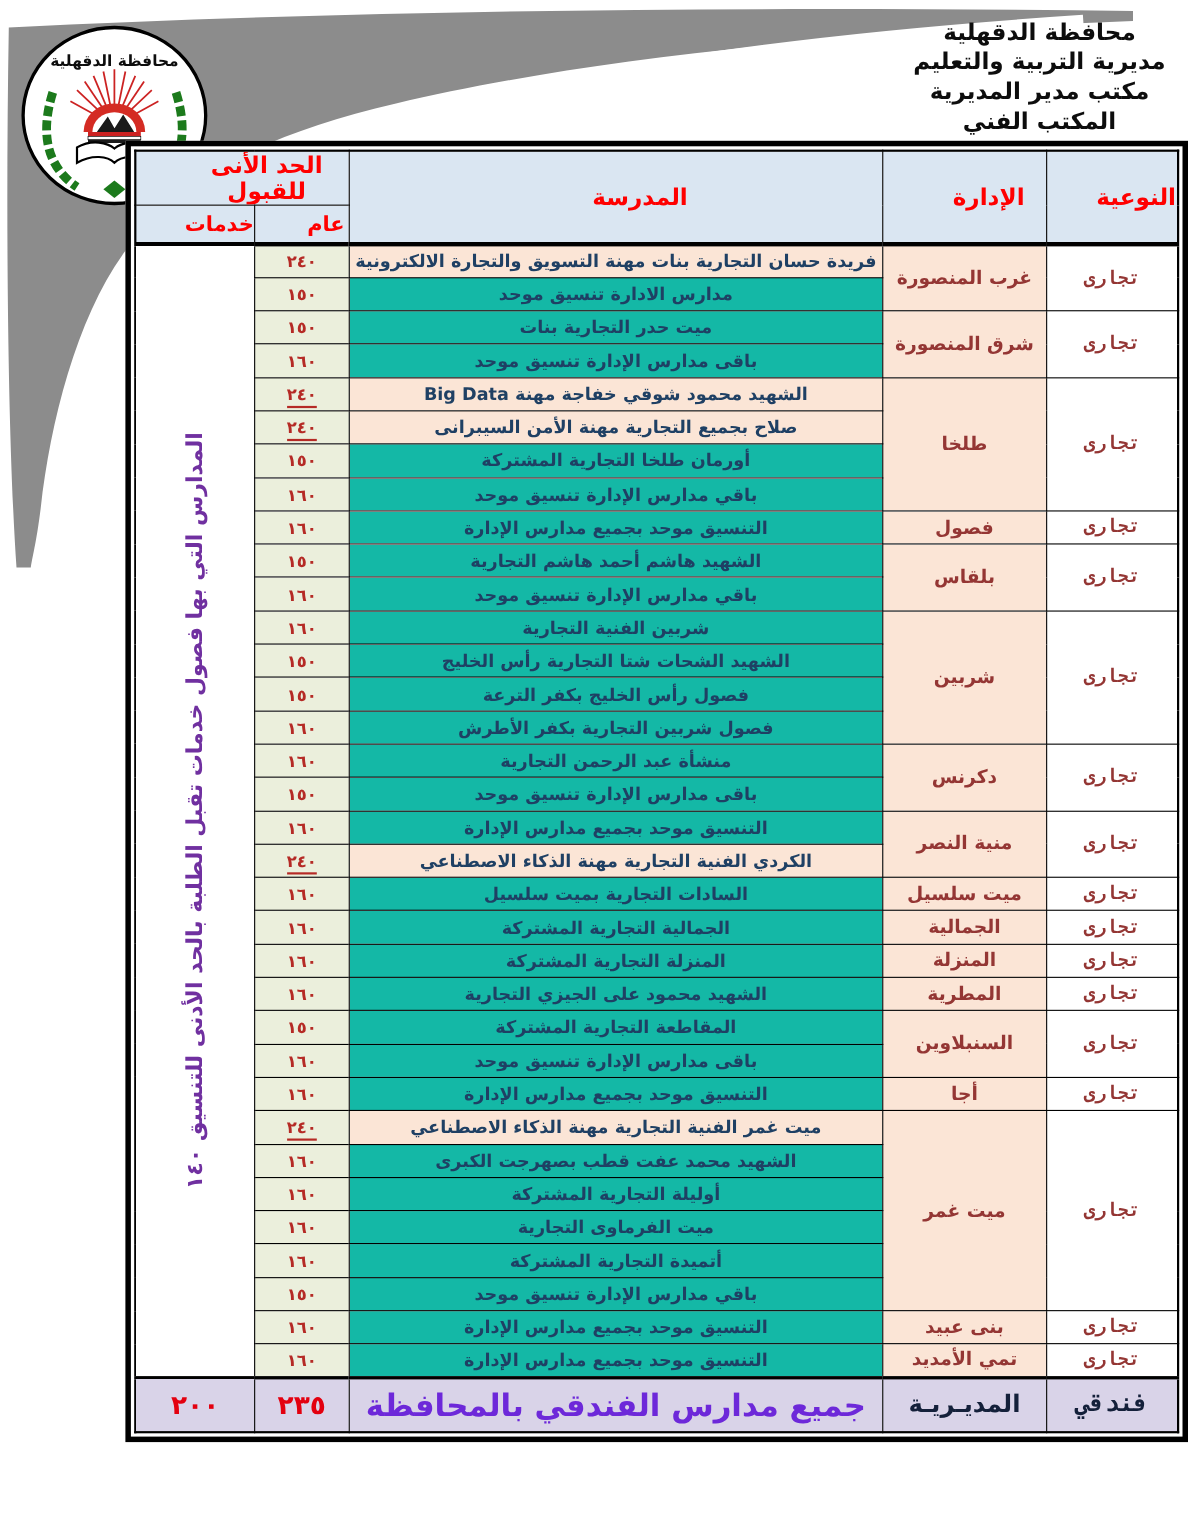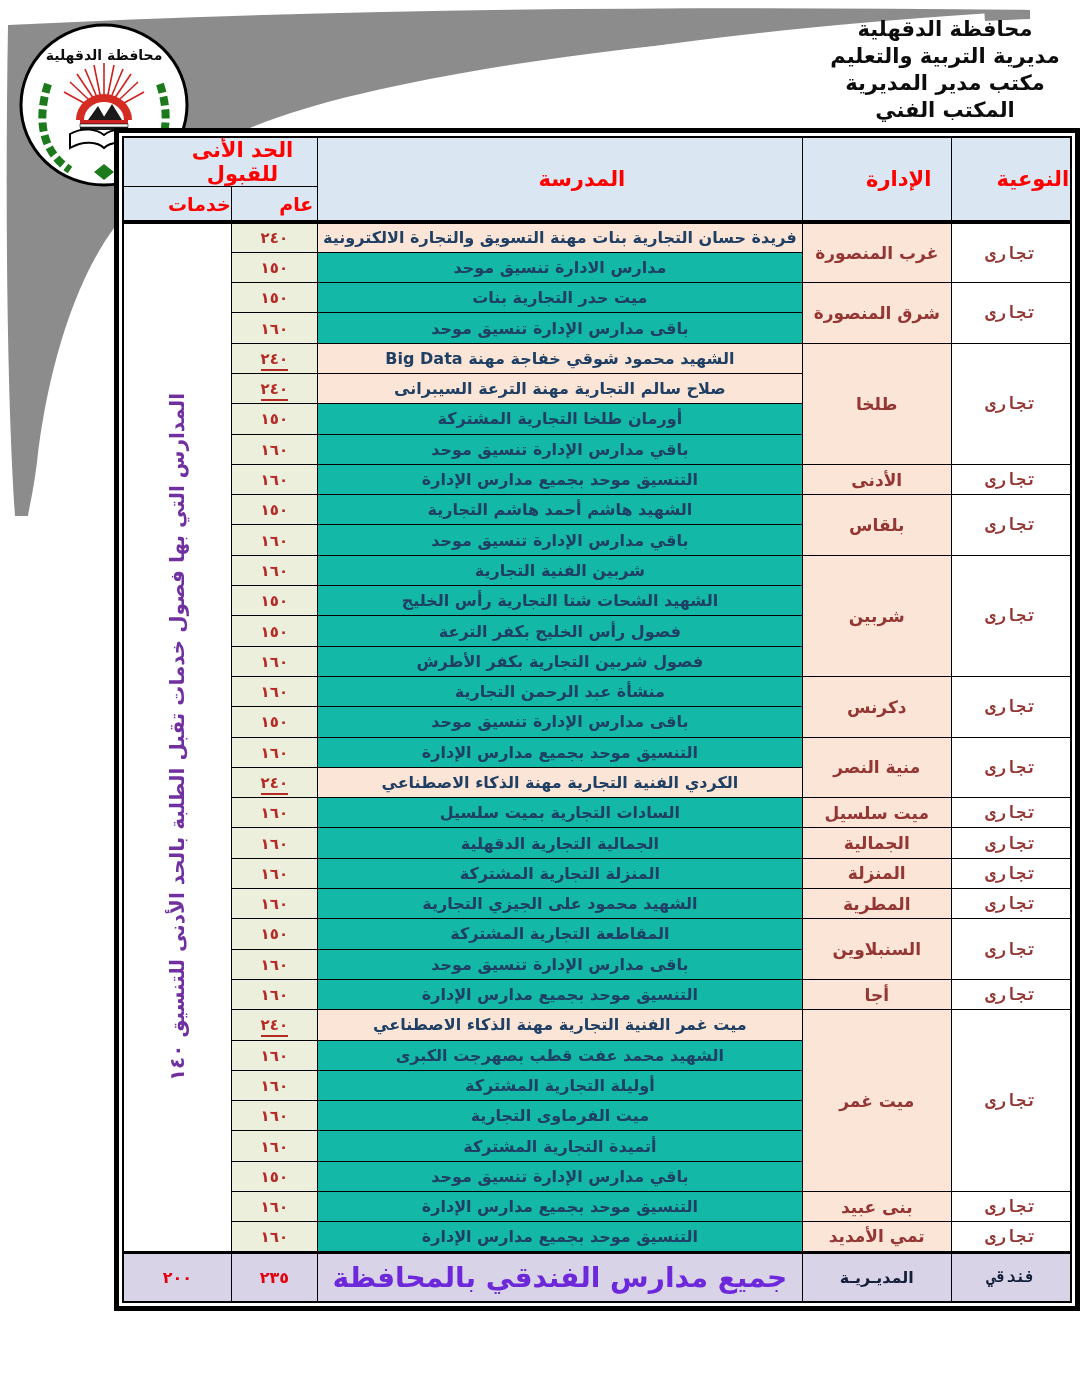--- a/index.html
+++ b/index.html
@@ -38,23 +38,23 @@
   .val.underline{border-bottom:2.2px solid #b52a25;padding-bottom:1px;}
   td.services-cell{position:relative;background:#fff;}
   .vnote{
     position:absolute;top:50%;left:50%;width:720px;
     transform:translate(-50%,-50%) rotate(-90deg);
     direction:rtl;text-align:center;color:#7030a0;font-weight:bold;font-size:20px;
     white-space:nowrap;
   }
   tr.summary{height:50px;}
   tr.summary td{background:#d9d3e8;border-top:3.5px solid #000;}
-  tr.summary td.type-cell,tr.summary td.admin-cell{color:#14203a;font-size:16px;}
+  tr.summary td.type-cell,tr.summary td.admin-cell{color:#14203a;font-size:22px;}
   tr.summary td.school-cell{color:#6d28d9;font-size:28px;}
-  tr.summary .val{color:#e3000f;font-size:16px;}
+  tr.summary .val{color:#e3000f;font-size:24px;}
 </style>
 </head>
 <body>
 
 <svg class="decor" viewBox="0 0 1080 560">
   <path d="M 8,25 C 350,8 700,6 1030,10 L 1030,19 C 750,30 520,56 360,94
            C 230,124 158,168 114,228 C 70,288 46,382 37,462
            C 33,494 29,508 28,516 L 15,516 C 7,400 5,200 8,25 Z" fill="#8c8c8c"></path>
   <path d="M 52,430 C 68,320 108,244 170,200 C 300,110 560,50 985,22" stroke="#ffffff" stroke-width="17" fill="none"></path>
 </svg>
@@ -140,34 +140,34 @@
           <td class="school-cell">باقى مدارس الإدارة تنسيق موحد</td>
           <td class="general-cell"><span class="val">١٦٠</span></td>
         </tr>
         <tr>
           <td class="type-cell" rowspan="4">تجارى</td>
           <td class="admin-cell" rowspan="4">طلخا</td>
           <td class="school-cell highlight">الشهيد محمود شوقي خفاجة مهنة Big Data</td>
           <td class="general-cell"><span class="val underline">٢٤٠</span></td>
         </tr>
         <tr>
-          <td class="school-cell highlight">صلاح سالم التجارية مهنة الترعة السيبرانى</td>
+          <td class="school-cell highlight">صلاح بجميع التجارية مهنة الأمن السيبرانى</td>
           <td class="general-cell"><span class="val underline">٢٤٠</span></td>
         </tr>
         <tr>
           <td class="school-cell">أورمان طلخا التجارية المشتركة</td>
           <td class="general-cell"><span class="val">١٥٠</span></td>
         </tr>
         <tr>
           <td class="school-cell">باقي مدارس الإدارة تنسيق موحد</td>
           <td class="general-cell"><span class="val">١٦٠</span></td>
         </tr>
         <tr>
           <td class="type-cell" rowspan="1">تجارى</td>
-          <td class="admin-cell" rowspan="1">الأدنى</td>
+          <td class="admin-cell" rowspan="1">فصول</td>
           <td class="school-cell">التنسيق موحد بجميع مدارس الإدارة</td>
           <td class="general-cell"><span class="val">١٦٠</span></td>
         </tr>
         <tr>
           <td class="type-cell" rowspan="2">تجارى</td>
           <td class="admin-cell" rowspan="2">بلقاس</td>
           <td class="school-cell">الشهيد هاشم أحمد هاشم التجارية</td>
           <td class="general-cell"><span class="val">١٥٠</span></td>
         </tr>
         <tr>
@@ -214,21 +214,21 @@
         </tr>
         <tr>
           <td class="type-cell" rowspan="1">تجارى</td>
           <td class="admin-cell" rowspan="1">ميت سلسيل</td>
           <td class="school-cell">السادات التجارية بميت سلسيل</td>
           <td class="general-cell"><span class="val">١٦٠</span></td>
         </tr>
         <tr>
           <td class="type-cell" rowspan="1">تجارى</td>
           <td class="admin-cell" rowspan="1">الجمالية</td>
-          <td class="school-cell">الجمالية التجارية الدقهلية</td>
+          <td class="school-cell">الجمالية التجارية المشتركة</td>
           <td class="general-cell"><span class="val">١٦٠</span></td>
         </tr>
         <tr>
           <td class="type-cell" rowspan="1">تجارى</td>
           <td class="admin-cell" rowspan="1">المنزلة</td>
           <td class="school-cell">المنزلة التجارية المشتركة</td>
           <td class="general-cell"><span class="val">١٦٠</span></td>
         </tr>
         <tr>
           <td class="type-cell" rowspan="1">تجارى</td>

